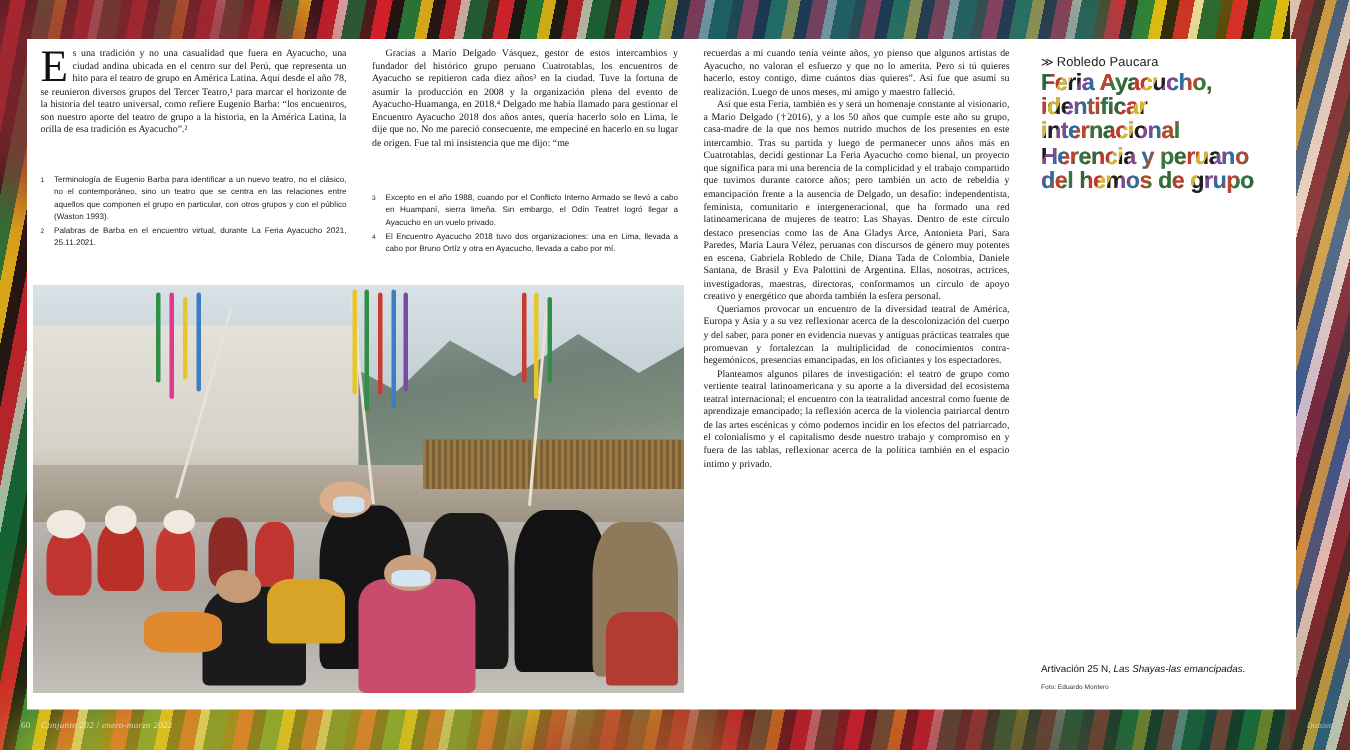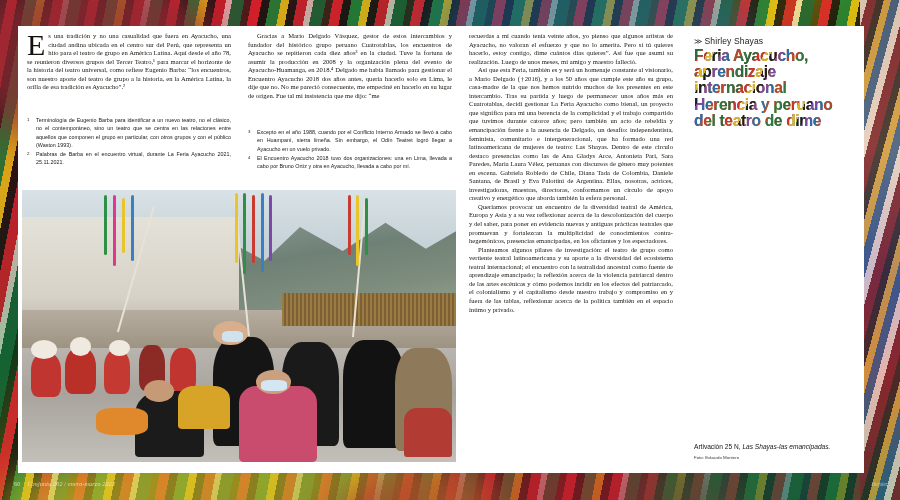--- a/index.html
+++ b/index.html
@@ -282,29 +282,29 @@
     <div class="ribbon" style="left:57%;top:2%;height:24%;background:#7a4aa8;"></div>
 
     <div class="ribbon" style="left:75%;top:2%;height:22%;background:#c93a30;"></div>
     <div class="ribbon" style="left:77%;top:2%;height:26%;background:#e8c62b;"></div>
     <div class="ribbon" style="left:79%;top:3%;height:21%;background:#2f8f46;"></div>
   </div>
 
   <div id="headline-block"></div>
 
   <div id="byline">
-    <span class="chev">≫</span><span>Shirley Shayas</span>
+    <span class="chev">≫</span><span>Robledo Paucara</span>
   </div>
 
   <div id="headline">
     <span class="ln">Feria Ayacucho,</span>
-    <span class="ln">aprendizaje</span>
+    <span class="ln">identificar</span>
     <span class="ln">internacional</span>
     <span class="ln">Herencia y peruano</span>
-    <span class="ln">del teatro de dime</span>
+    <span class="ln">del hemos de grupo</span>
   </div>
 
   <div id="caption">
     <span>Artivación 25 N, </span><em>Las Shayas-las emancipadas.</em>
   </div>
   <div id="credit">Foto: Eduardo Montero</div>
 
   <div id="folio-left">
     <span class="num">60</span><span class="it">Conjunto 202</span>
     <span>/</span>

